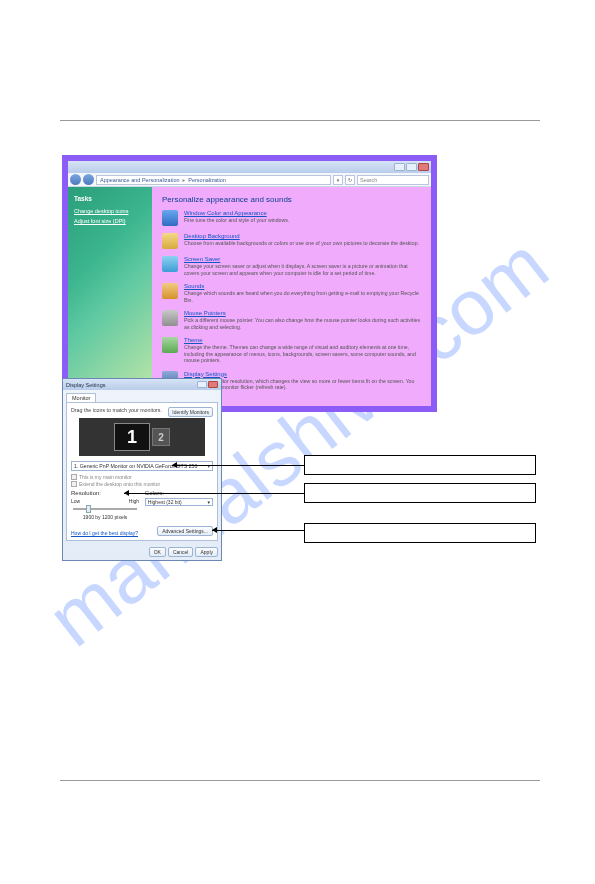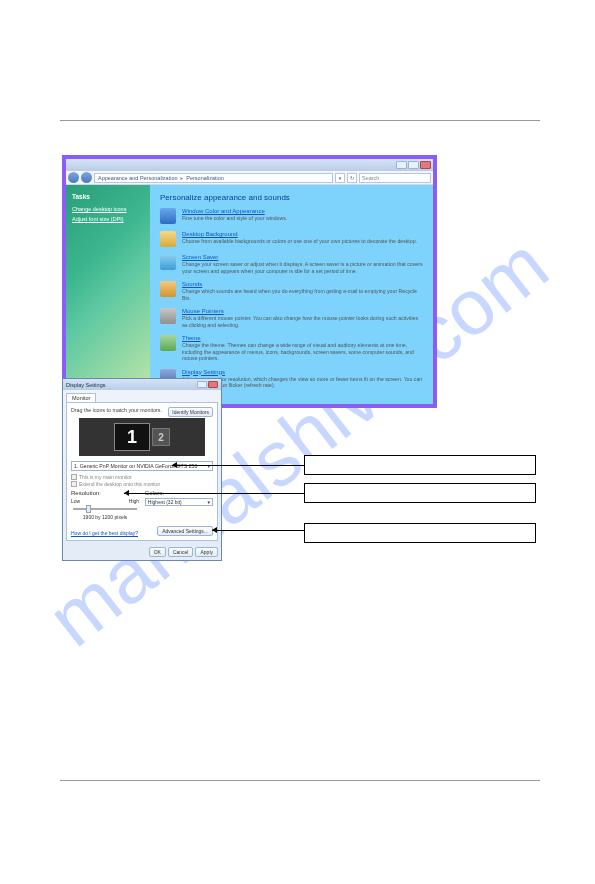--- a/index.html
+++ b/index.html
@@ -3,21 +3,21 @@
 <meta charset="utf-8">
 <style>
   * { box-sizing: border-box; margin: 0; padding: 0; }
   body { width: 595px; height: 884px; background: #fff; font-family: "Segoe UI", Tahoma, sans-serif; font-size: 7px; color: #333; position: relative; }
   .hr-top { position: absolute; left: 60px; top: 120px; width: 480px; height: 1px; background: #999; }
   .hr-bot { position: absolute; left: 60px; top: 780px; width: 480px; height: 1px; background: #999; }
 
   .watermark { position: absolute; left: 50%; top: 50%; transform: translate(-50%,-50%) rotate(-38deg); font-size: 78px; font-weight: 400; color: rgba(80,130,255,0.32); white-space: nowrap; pointer-events: none; }
 
   
-  .win1 { position: absolute; left: 62px; top: 155px; width: 375px; border: 4px solid #8b5cf6; background: #7dd3fc; }
+  .win1 { position: absolute; left: 62px; top: 155px; width: 375px; border: 6px solid #8b5cf6; background: #f0abfc; }
   .titlebar { height: 12px; background: linear-gradient(#d6e4f5,#b8ccea); display:flex; justify-content:flex-end; align-items:center; padding-right:2px; gap:1px;}
   .titlebar .btn { width:11px; height:8px; border:1px solid #9db3d4; background:#e8f0fb; border-radius:1px;}
   .titlebar .btn.close { background:#e07a7a; border-color:#b04545;}
   .addrbar { height:14px; background:#f4f6fa; display:flex; align-items:center; padding:0 2px; gap:2px; border-bottom:1px solid #cfd8e8;}
   .navbtn { width:11px; height:11px; border-radius:50%; background:linear-gradient(#7da6de,#4c7ac2); }
   .breadcrumb { flex:1; height:10px; border:1px solid #b7c6dd; background:#fff; display:flex; align-items:center; padding:0 3px; font-size:5.5px; color:#3a5a99;}
   .bc-sep { margin:0 3px; color:#888;}
   .dropbtn { width:10px; height:10px; border:1px solid #b7c6dd; background:#fff; display:flex; align-items:center; justify-content:center; font-size:5px; color:#666;}
   .searchbox { width:72px; height:10px; border:1px solid #b7c6dd; background:#fff; display:flex; align-items:center; padding:0 2px; font-size:5.5px; color:#888;}
   .win1body { display:flex; }

